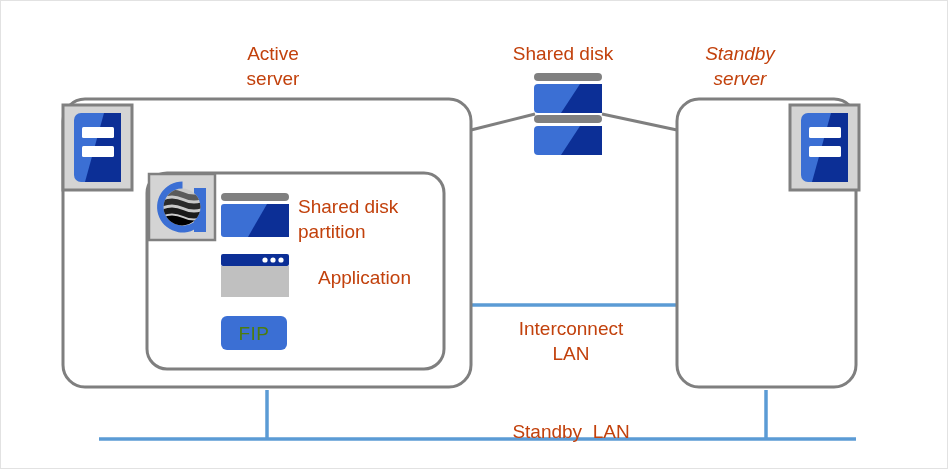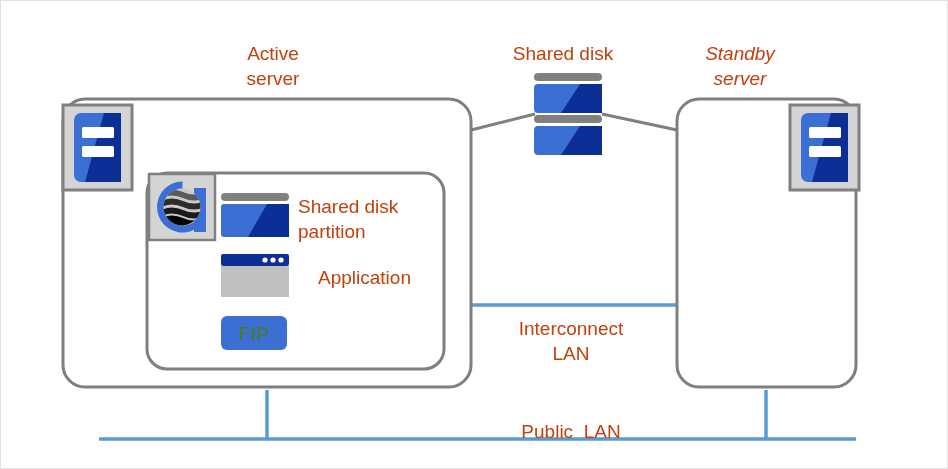--- a/index.html
+++ b/index.html
@@ -171,21 +171,21 @@
 
   <div class="lbl" id="label-shared-disk">Shared disk</div>
 
   <div class="lbl" id="label-standby-server">Standby
 server</div>
 
 
   <div class="lbl" id="label-interconnect">Interconnect
 LAN</div>
 
-  <div class="lbl" id="label-public-lan">Public  LAN</div>
+  <div class="lbl" id="label-public-lan">Standby  LAN</div>
 
   <div class="lbl lbl-left" id="label-shared-disk-partition">Shared disk
 partition</div>
 
   <div class="lbl lbl-left" id="label-application">Application</div>
 
 
   <div class="fip-text">FIP</div>
 
 </div>

